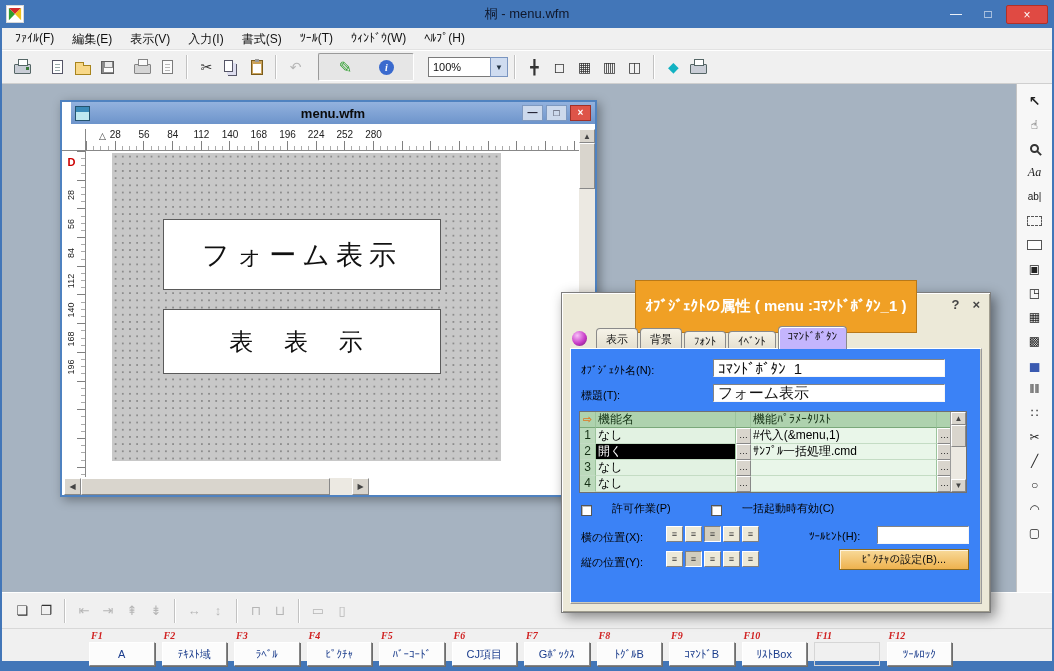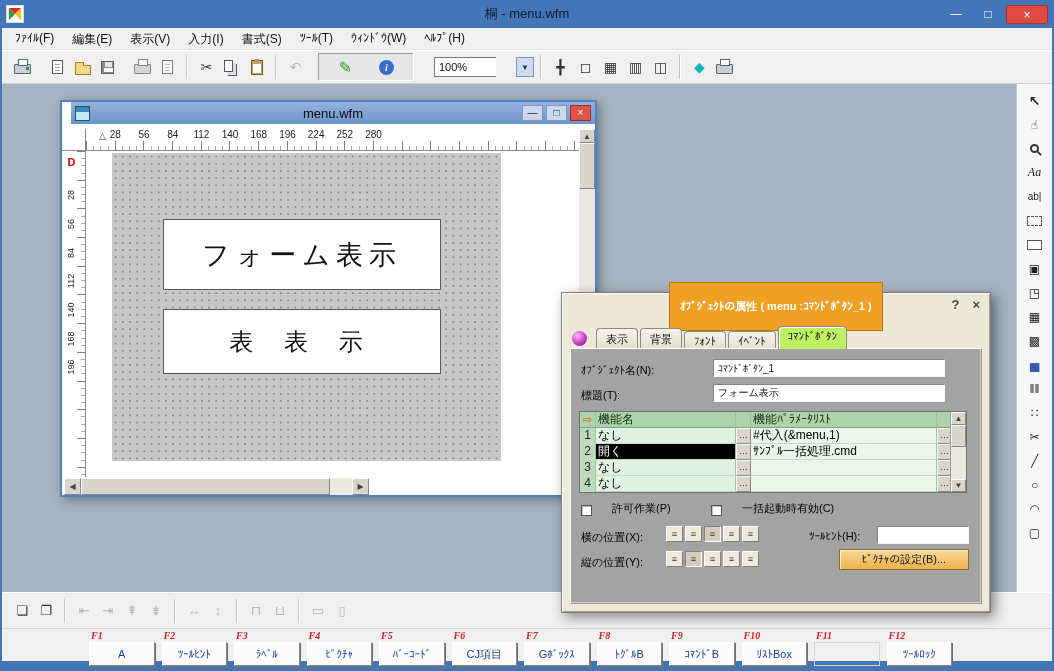--- a/index.html
+++ b/index.html
@@ -21,21 +21,21 @@
   
   .toolbar{position:absolute;left:2px;top:50px;right:2px;height:34px;background:#f0f0f0;border-top:1px solid #fff;border-bottom:1px solid #cfcfcf;display:flex;align-items:center;padding-left:8px;}
   .ti{width:25px;height:25px;display:flex;align-items:center;justify-content:center;font-size:14px;color:#333;flex:none;}
   .dis{color:#a2a2a2 !important;filter:grayscale(1);opacity:.75;}
   .vsep{width:0;height:24px;border-left:1px solid #c2c2c2;border-right:1px solid #fff;margin:0 6px;flex:none;}
   .gap{width:10px;flex:none;}
   .g-green{color:#2f9e2f;}
   .g-cyan{color:#12b2c2;}
   .g-grn{color:#1f7f1f;}
   .editpanel{display:flex;align-items:center;gap:16px;padding:2px 14px;margin:0 10px;height:28px;background:#e6e6e6;border:1px solid;border-color:#9a9a9a #fff #fff #9a9a9a;border-radius:2px;flex:none;}
-  .combo{display:flex;align-items:center;margin-left:10px;flex:none;gap:20px;}
+  .combo{display:flex;align-items:center;margin-left:4px;flex:none;}
   .combo input{width:62px;height:20px;border:1px solid #7a7a7a;border-right:none;font-size:11px;padding:1px 4px;background:#fff;color:#111;}
   .combo-btn{width:18px;height:20px;background:#cfdcf0;border:1px solid #7a95c0;font-size:8px;color:#234;display:flex;align-items:center;justify-content:center;}
 
   
   .ip{width:17px;height:10px;background:#c9cdd6;border:1px solid #566;border-radius:1px;position:relative;margin-top:4px;}
   .ip::before{content:"";position:absolute;left:3px;top:-6px;width:8px;height:5px;background:#fff;border:1px solid #566;}
   .ip.colored::after{content:"";position:absolute;right:1px;top:2px;width:3px;height:3px;background:#3a7a3a;}
   .ipg{width:11px;height:14px;background:#fff;border:1px solid #556;position:relative;}
   .ipg::before{content:"";position:absolute;left:2px;top:3px;right:2px;height:1px;background:#9aa;box-shadow:0 3px 0 #9aa,0 6px 0 #9aa;}
   .ifold{width:16px;height:10px;background:#f8d888;border:1px solid #a8841c;position:relative;margin-top:5px;}
@@ -67,21 +67,21 @@
   
   .fkeybar{position:absolute;left:2px;top:628px;right:2px;height:33px;background:#f0f0f0;border-top:1px solid #d8d8d8;display:flex;}
   .fk-spacer{width:84px;flex:none;}
   .fk{position:relative;width:72.5px;height:41px;flex:none;}
   .fk-key{position:absolute;left:5px;top:1px;color:#d02020;font-size:10px;font-style:italic;font-weight:bold;font-family:"Liberation Serif","DejaVu Serif",serif;}
   .fk-btn{position:absolute;left:3px;right:4px;top:13px;height:24px;background:#fcfcfc;border:1px solid #858585;border-top-color:#fff;border-left-color:#fff;box-shadow:1px 1px 0 #6d6d6d;display:flex;align-items:center;justify-content:center;font-size:11px;color:#1a3c8c;white-space:nowrap;overflow:hidden;}
   .fk-btn.empty{background:transparent;border:1px solid #d6d6d6;box-shadow:none;}
 
   
   .child{position:absolute;left:60px;top:100px;width:537px;height:397px;background:#fff;border:2px solid #4f82c0;box-shadow:3px 3px 10px rgba(0,0,0,.35);z-index:3;}
-  .cw-title{position:absolute;left:9px;top:0;right:0;height:22px;background:linear-gradient(#93b2de,#6d94cb);display:flex;align-items:center;padding:0 4px;}
+  .cw-title{position:absolute;left:9px;top:0;right:0;height:22px;background:linear-gradient(#93b2de,#6d94cb);display:flex;align-items:center;padding:0 4px;font-weight:bold;}
   .form-ico{width:15px;height:15px;background:linear-gradient(#3a8ab8 0 5px,#bfe8f0 5px);border:1px solid #24536e;z-index:2;}
   .cw-text{position:absolute;left:0;right:0;text-align:center;font-size:13px;color:#0a0a0a;}
   .cw-btns{margin-left:auto;display:flex;gap:3px;z-index:2;}
   .cwb{width:21px;height:16px;background:#ccd9ec;border:1px solid #7e99c0;font-size:10px;line-height:14px;text-align:center;color:#223;}
   .cwb.close{background:#de5449;color:#fff;border-color:#a03028;}
   .cw-corner{position:absolute;left:0;top:27px;width:24px;height:22px;background:#fff;border-right:1px solid #888;border-bottom:1px solid #888;}
   .cw-hrul{position:absolute;left:24px;top:27px;right:16px;height:22px;border-bottom:1px solid #888;font-size:10px;color:#222;
     background:repeating-linear-gradient(to right,#808080 0 1px,transparent 1px 28.7px) 0 100%/100% 9px no-repeat,
                repeating-linear-gradient(to right,#ababab 0 1px,transparent 1px 7.175px) 0 100%/100% 4px no-repeat,#fff;}
   .hmarker{position:absolute;left:13px;top:2px;font-size:9px;color:#333;}
@@ -108,30 +108,30 @@
   .cw-hrow{position:absolute;left:0;right:16px;bottom:0;height:18px;background:#fff;}
   .cw-hscroll{position:absolute;left:2px;bottom:0;width:305px;height:17px;background:#ece9e2;display:flex;}
   .cw-hscroll .lt,.cw-hscroll .rt2{width:17px;height:17px;}
   .cw-hscroll .trk{position:relative;flex:1;}
   .cw-hscroll .th{position:absolute;left:0;top:0;bottom:0;width:92%;background:#d9d5cd;border:1px solid;border-color:#fff #888 #888 #fff;}
   .cw-brcorner{position:absolute;right:0;bottom:0;width:16px;height:18px;background:#ece9e2;}
 
   
   .dialog{position:absolute;left:561px;top:292px;width:430px;height:321px;background:#ece9d8;border:1px solid #7d7d7d;box-shadow:inset 1px 1px 0 #fff,inset -1px -1px 0 #9f9c8e,4px 4px 12px rgba(0,0,0,.45);z-index:10;font-size:11px;}
   .dlg-titlebar{position:absolute;left:0;top:0;right:0;height:27px;display:flex;align-items:center;justify-content:center;}
-  .dlg-title{background:#f0a025;border:1px solid #b87818;color:#fff;font-weight:bold;font-size:11px;padding:16px 10px;}
+  .dlg-title{background:#f0a025;border:1px solid #b87818;color:#fff;font-weight:bold;font-size:15px;padding:16px 10px;}
   .dlg-sys{position:absolute;right:10px;top:5px;display:flex;gap:13px;}
   .dlg-sys span{color:#444;font-weight:bold;font-size:13px;line-height:14px;}
   .dlg-tabs{position:absolute;left:10px;top:31px;right:10px;height:25px;display:flex;align-items:flex-end;}
   .pin{width:15px;height:15px;border-radius:50%;background:radial-gradient(circle at 35% 30%,#f8c0f8,#c83cc8 55%,#6e1a6e);margin:0 9px 3px 0;flex:none;}
   .tab{padding:3px 9px 4px;margin-right:2px;background:linear-gradient(#f6f3e8,#e2ddcc);border:1px solid #8a8a8a;border-bottom:none;border-radius:4px 4px 0 0;position:relative;top:2px;font-size:11px;color:#111;}
-  .tab.active{top:0;padding-bottom:7px;background:#bef264;z-index:3;box-shadow:inset 1px 1px 0 #fff;}
-  .dlg-body{position:absolute;left:8px;top:55px;right:8px;bottom:8px;background:#a3a3a3;border:1px solid #9a9a9a;border-top-color:#fff;border-left-color:#fff;box-shadow:inset -1px -1px 0 #cfccbc;padding-left:12px;}
+  .tab.active{top:0;padding-bottom:7px;background:#c4b5fd;z-index:3;box-shadow:inset 1px 1px 0 #fff;}
+  .dlg-body{position:absolute;left:8px;top:55px;right:8px;bottom:8px;background:#3b82f6;border:1px solid #9a9a9a;border-top-color:#fff;border-left-color:#fff;box-shadow:inset -1px -1px 0 #cfccbc;padding-left:12px;}
   .dlab{position:absolute;color:#000;}
-  .din{position:absolute;background:#fff;border:1px solid;border-color:#848484 #f6f6f6 #f6f6f6 #848484;font-size:10px;padding:1px 4px;color:#111;}
+  .din{position:absolute;background:#fff;border:1px solid;border-color:#848484 #f6f6f6 #f6f6f6 #848484;font-size:15px;padding:1px 4px;color:#111;}
   
   .tbl{position:absolute;left:8px;top:62px;width:388px;height:82px;border:1px solid #707070;background:#eaf6ea;}
   .trow{display:flex;height:16px;}
   .tc{border-right:1px solid #9cc49c;border-bottom:1px solid #c4dcc4;font-size:12px;line-height:15px;padding:0 2px;white-space:nowrap;overflow:hidden;}
   .tc.num{width:16px;background:#bcdabc;text-align:center;padding:0;color:#153015;}
   .tc.name{width:140px;background:#e2f2e2;}
   .tc.param{width:186px;background:#e9f6e9;}
   .tc.dots{width:15px;padding:0;text-align:center;}
   .tc.btn{background:#d9d5cd;border:1px solid;border-color:#fff #888 #888 #fff;font-size:9px;line-height:12px;color:#222;}
   .thead .tc{background:#aed2ae;color:#143014;border-bottom:1px solid #7aa87a;font-weight:normal;}
@@ -457,21 +457,21 @@
   </div>
 
   <div class="fkeybar">
     <span class="fk-spacer"></span>
     <span class="fk">
       <span class="fk-key">F1</span>
       <span class="fk-btn">A</span>
     </span>
     <span class="fk">
       <span class="fk-key">F2</span>
-      <span class="fk-btn">ﾂｰﾙﾋﾝﾄ</span>
+      <span class="fk-btn">ﾃｷｽﾄ域</span>
     </span>
     <span class="fk">
       <span class="fk-key">F3</span>
       <span class="fk-btn">ﾗﾍﾞﾙ</span>
     </span>
     <span class="fk">
       <span class="fk-key">F4</span>
       <span class="fk-btn">ﾋﾟｸﾁｬ</span>
     </span>
     <span class="fk">

